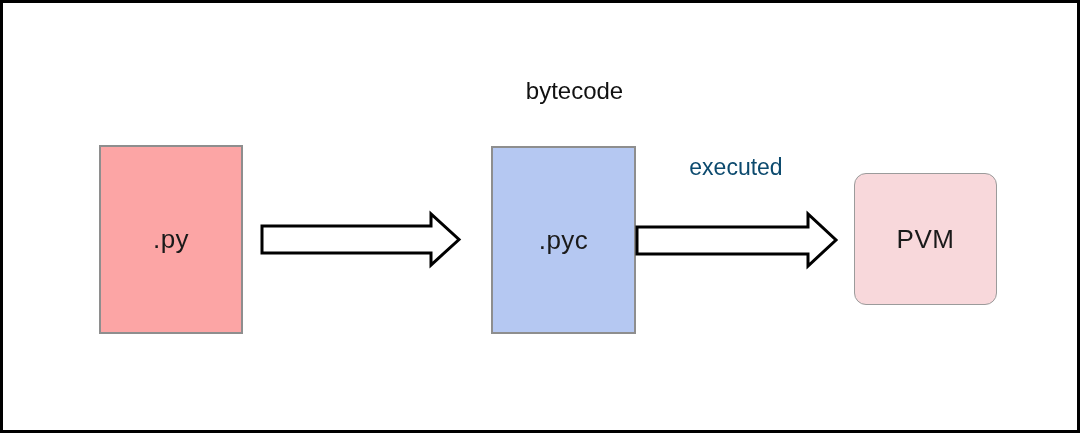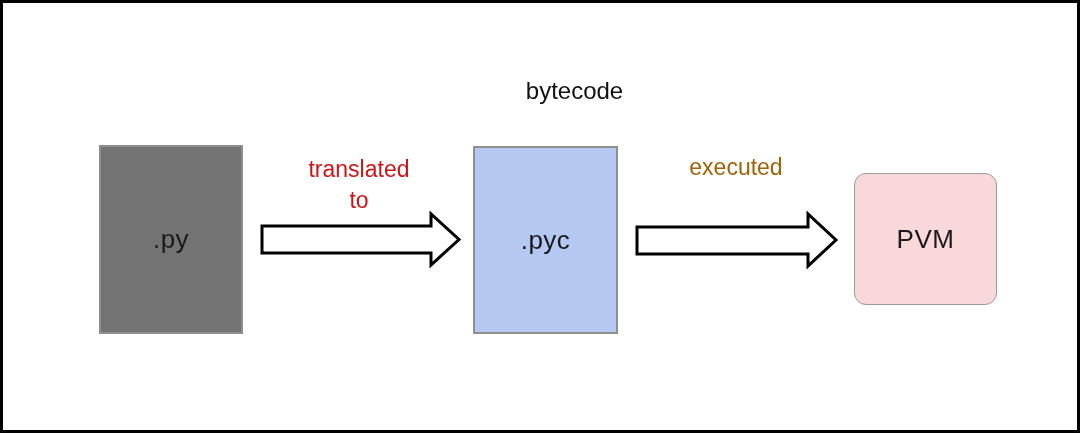--- a/index.html
+++ b/index.html
@@ -22,21 +22,21 @@
     box-sizing: border-box;
     border: 2px solid #8e8e8e;
     display: flex;
     align-items: center;
     justify-content: center;
     font-size: 26px;
     color: #1a1a1a;
     letter-spacing: 0.5px;
   }
   .box-source   { left: 96px;  top: 142px; width: 144px; height: 189px; }
-  .box-bytecode { left: 470px; top: 143px; width: 145px; height: 188px; }
+  .box-bytecode { left: 488px; top: 143px; width: 145px; height: 188px; }
   .box-pvm      { left: 851px; top: 170px; width: 143px; height: 132px; border-radius: 12px; border-width: 1.5px; }
 
   .node-caption {
     position: absolute;
     text-align: center;
     font-size: 24px;
     line-height: 32px;
     color: #111111;
   }
   .caption-source   { left: 96px;  top: 56px; width: 144px; }
@@ -55,38 +55,34 @@
   .arrow-svg { position: absolute; display: block; }
   .arrow-1 { left: 257px; top: 207px; }
   .arrow-2 { left: 632px; top: 207px; }
   .arrow-shape { stroke-width: 3; stroke-linejoin: miter; }
 </style>
 </head>
 <body>
 
 <div class="canvas">
 
-  <div class="node-box box-source" style="background-color: #737373; border-color: rgb(142, 142, 142); text-align: center;">
+  <div class="node-box box-source" style="background-color: #fca5a5; border-color: rgb(142, 142, 142); text-align: center;">
     <span style="color: rgb(26, 26, 26);">.py</span>
   </div>
 
-  <div class="arrow-label label-1" style="color: rgb(204, 21, 24);">
-    <div>translated</div>
-    <div>to</div>
-  </div>
   <svg class="arrow-svg arrow-1" width="202" height="60" viewBox="0 0 202 60">
     <polygon class="arrow-shape" points="2,16 171,16 171,4 199,29.5 171,55 171,43 2,43" style="fill: rgb(255, 255, 255); stroke: rgb(0, 0, 0);"></polygon>
   </svg>
 
   <div class="node-caption caption-bytecode">bytecode</div>
   <div class="node-box box-bytecode" style="background-color: rgb(181, 200, 242); border-color: rgb(142, 142, 142);">
     <span style="color: rgb(26, 26, 26);">.pyc</span>
   </div>
 
-  <div class="arrow-label label-2" style="color: #a16207;">
+  <div class="arrow-label label-2" style="color: #0c4a6e;">
     <div>executed</div>
   </div>
   <svg class="arrow-svg arrow-2" width="204" height="60" viewBox="0 0 204 60">
     <polygon class="arrow-shape" points="2,17 173,17 173,4 201,30 173,56 173,44 2,44" style="fill: rgb(255, 255, 255); stroke: rgb(0, 0, 0);"></polygon>
   </svg>
 
   <div class="node-box box-pvm" style="background-color: rgb(248, 216, 219); border-color: rgb(155, 155, 155);">
     <span style="color: rgb(26, 26, 26);">PVM</span>
   </div>
 

